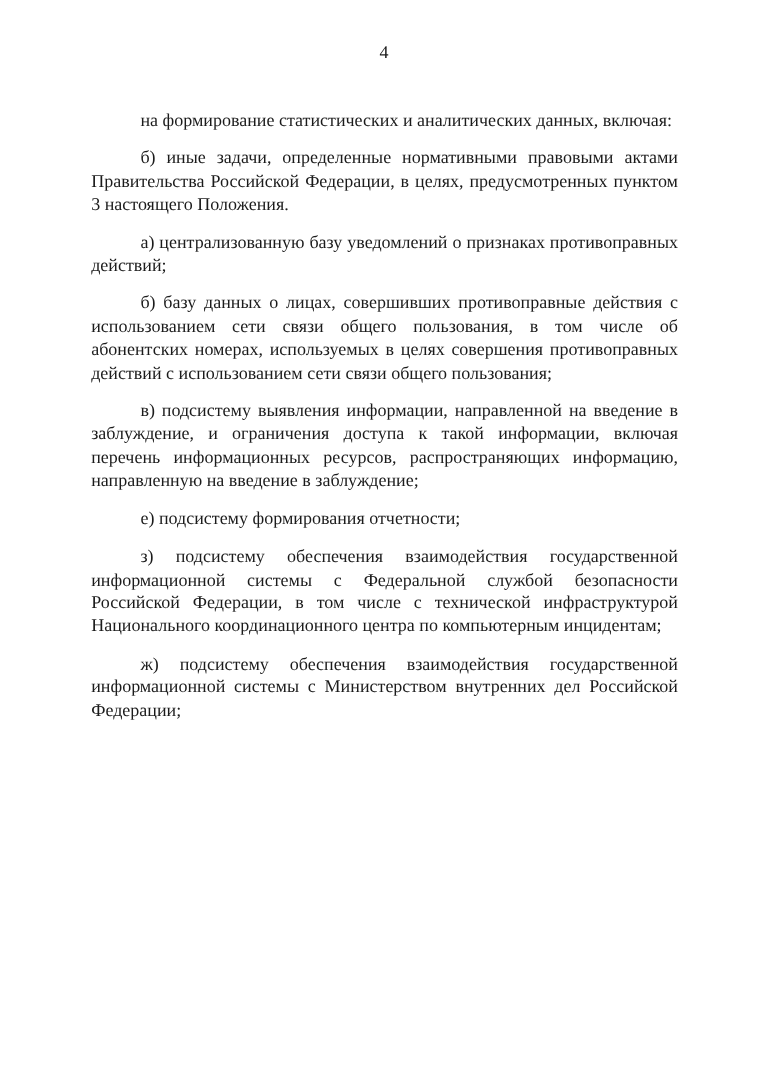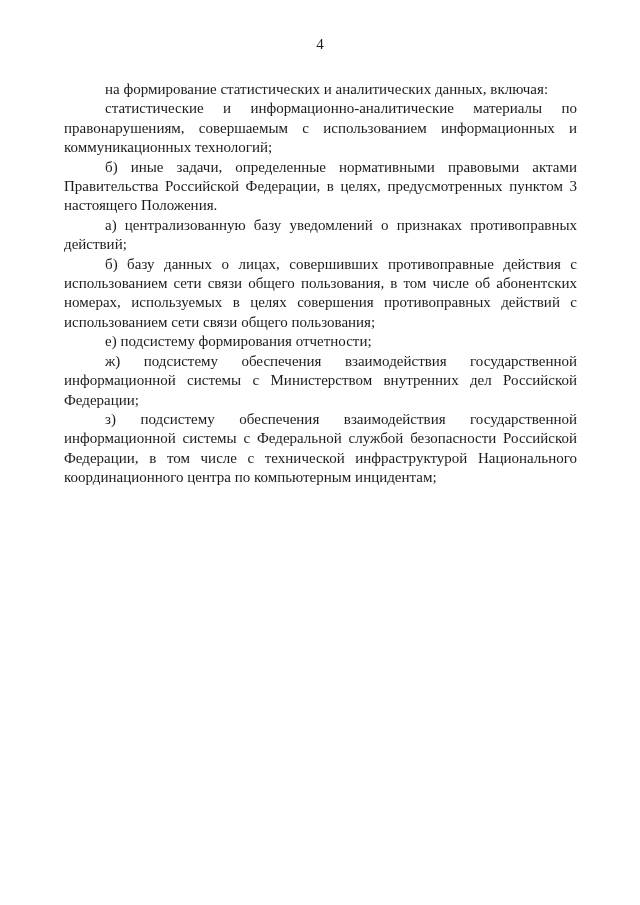--- a/index.html
+++ b/index.html
@@ -27,38 +27,38 @@
     text-align: center;
     line-height: 19.4px;
   }
   .content {
     position: absolute;
     top: 80px;
     left: 64px;
     width: 513px;
   }
   .para {
-    margin: 0;
+    margin: 12px;
     padding: 0;
     text-align: justify;
     text-justify: inter-word;
     text-indent: 41px;
     line-height: 19.4px;
     hyphens: none;
     word-spacing: normal;
   }
 </style>
 </head>
 <body>
 
 <div class="sheet">
   <div class="page-number">4</div>
   <div class="content">
       <p class="para">на формирование статистических и аналитических данных, включая:</p>
-      <p class="para">статистические и информационно-аналитические материалы по правонарушениям, совершаемым с использованием информационных и коммуникационных технологий;</p>
       <p class="para">б)&nbsp;иные задачи, определенные нормативными правовыми актами Правительства Российской Федерации, в&nbsp;целях, предусмотренных пунктом 3 настоящего Положения.</p>
       <p class="para">а)&nbsp;централизованную базу уведомлений о признаках противоправных действий;</p>
       <p class="para">б)&nbsp;базу данных о лицах, совершивших противоправные действия с использованием сети связи общего пользования, в том числе об абонентских номерах, используемых в целях совершения противоправных действий с использованием сети связи общего пользования;</p>
+      <p class="para">в)&nbsp;подсистему выявления информации, направленной на введение в заблуждение, и ограничения доступа к такой информации, включая перечень информационных ресурсов, распространяющих информацию, направленную на введение в заблуждение;</p>
       <p class="para">е)&nbsp;подсистему формирования отчетности;</p>
+      <p class="para">з)&nbsp;подсистему обеспечения взаимодействия государственной информационной системы с Федеральной службой безопасности Российской Федерации, в том числе с технической инфраструктурой Национального координационного центра по компьютерным инцидентам;</p>
       <p class="para">ж)&nbsp;подсистему обеспечения взаимодействия государственной информационной системы с Министерством внутренних дел Российской Федерации;</p>
-      <p class="para">з)&nbsp;подсистему обеспечения взаимодействия государственной информационной системы с Федеральной службой безопасности Российской Федерации, в том числе с технической инфраструктурой Национального координационного центра по компьютерным инцидентам;</p>
     </div>
 </div>
 
 </body></html>

